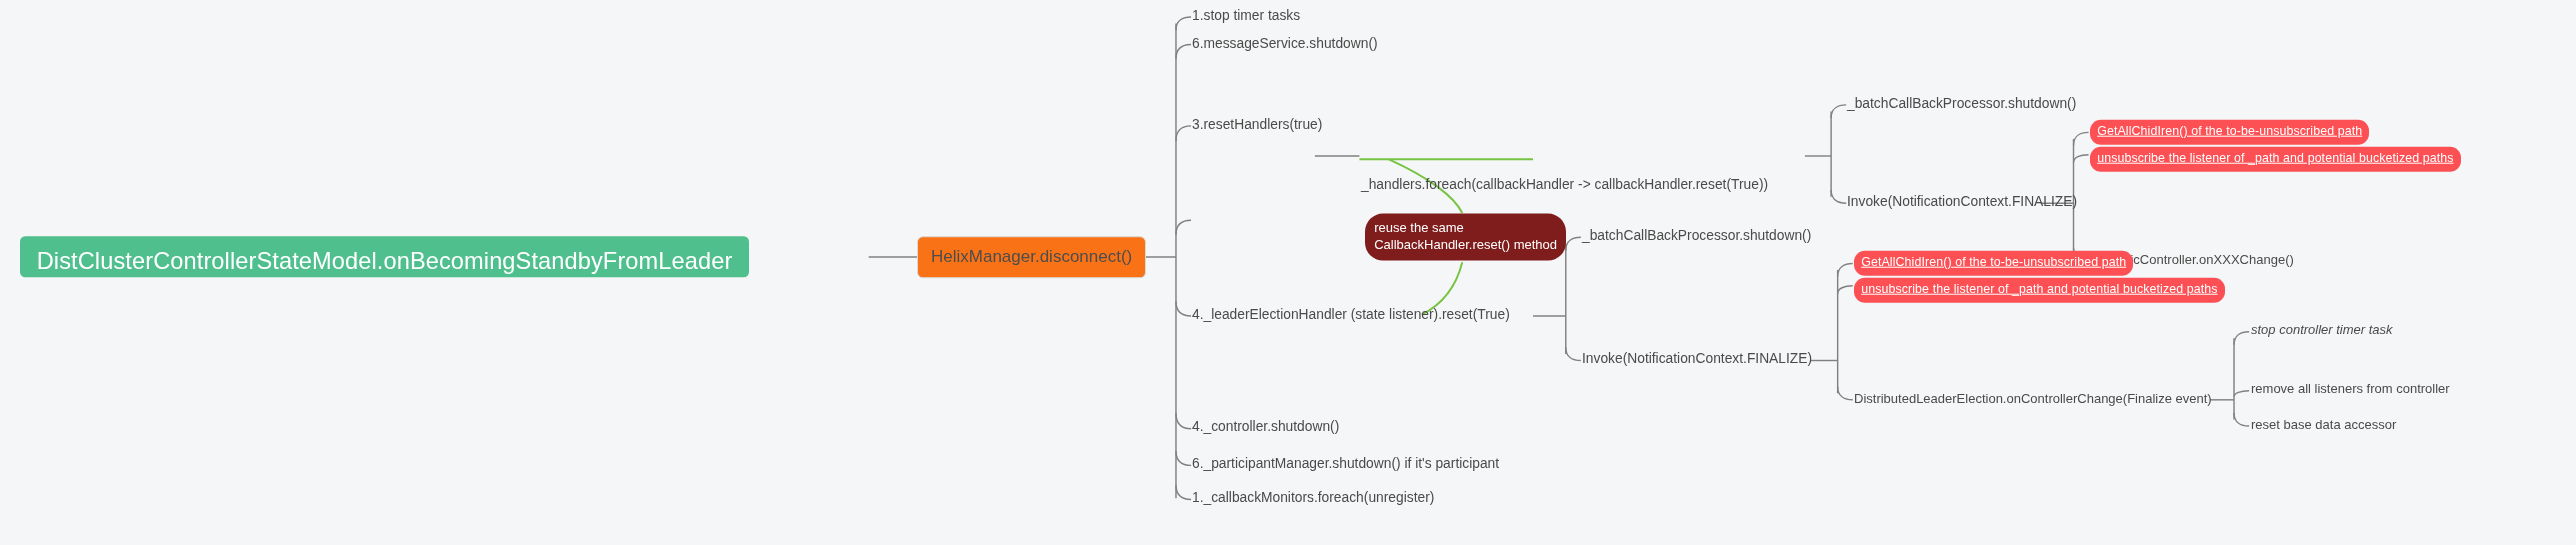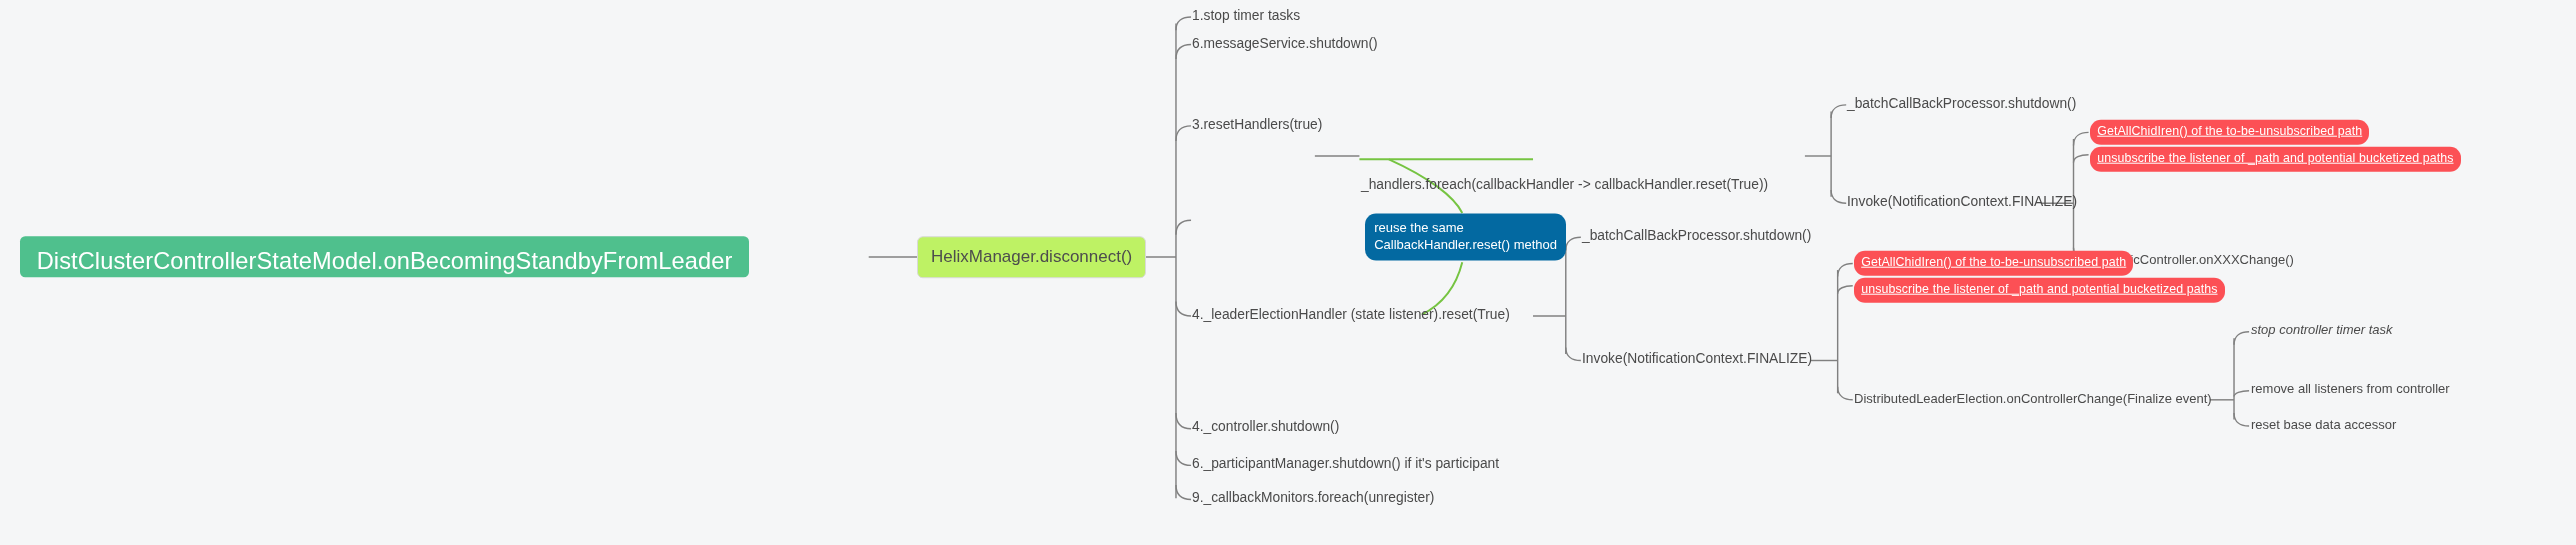--- a/index.html
+++ b/index.html
@@ -26,21 +26,21 @@
     background:#4FC08D;
     color:#ffffff;
     font-size:23.6px;
     padding:11px 17px 1px 17px;
     border-radius:5.2px;
     letter-spacing:0.1px;
   }
 
   
   .boxed{
-    background:#bef264;
+    background:#f97316;
     border:0.7px solid #d9d9d9;
     border-radius:5.9px;
     font-size:17px;
     padding:8.5px 13px 9.8px 13px;
     color:#4d4d4d;
     box-shadow:0 0 0 0 rgba(0,0,0,0);
   }
 
   
   .plain{
@@ -56,23 +56,23 @@
     color:#ffffff;
     border-radius:11px;
     font-size:12.4px;
     padding:3.9px 7.2px 5.2px 7.2px;
     letter-spacing:0.1px;
     text-decoration:underline;
   }
 
   
   .greenbox{
-    background:#0369a1;
+    background:#7f1d1d;
     color:#ffffff;
-    border-radius:11px;
+    border-radius:18px;
     font-size:13px;
     padding:5.9px 9.2px 7.2px 9.2px;
     white-space:pre-line;
     line-height:1.3;
   }
 </style>
 </head>
 <body>
 
 <div id="canvas">
@@ -144,21 +144,21 @@
   <div class="node plain" style="left:1192px;top:126px;">3.resetHandlers(true)</div>
 
   <div class="node plain" style="left:1192px;top:220px;"></div>
 
   <div class="node plain" style="left:1192px;top:316px;">4._leaderElectionHandler (state listener).reset(True)</div>
 
   <div class="node plain" style="left:1192px;top:428px;">4._controller.shutdown()</div>
 
   <div class="node plain" style="left:1192px;top:465px;">6._participantManager.shutdown() if it's participant</div>
 
-  <div class="node plain" style="left:1192px;top:499px;">9._callbackMonitors.foreach(unregister)</div>
+  <div class="node plain" style="left:1192px;top:499px;">1._callbackMonitors.foreach(unregister)</div>
 
   <div class="node plain" style="left:1361px;top:156px;margin-top:30px;">_handlers.foreach(callbackHandler -&gt; callbackHandler.reset(True))</div>
 
   <div class="node plain" style="left:1847px;top:105px;">_batchCallBackProcessor.shutdown()</div>
 
   <div class="node plain" style="left:1847px;top:203px;">Invoke(NotificationContext.FINALIZE)</div>
 
   <div class="node redbox" style="left:2090px;top:132px;">GetAllChidIren() of the to-be-unsubscribed path</div>
 
   <div class="node redbox" style="left:2090px;top:159px;">unsubscribe the listener of _path and potential bucketized paths</div>

